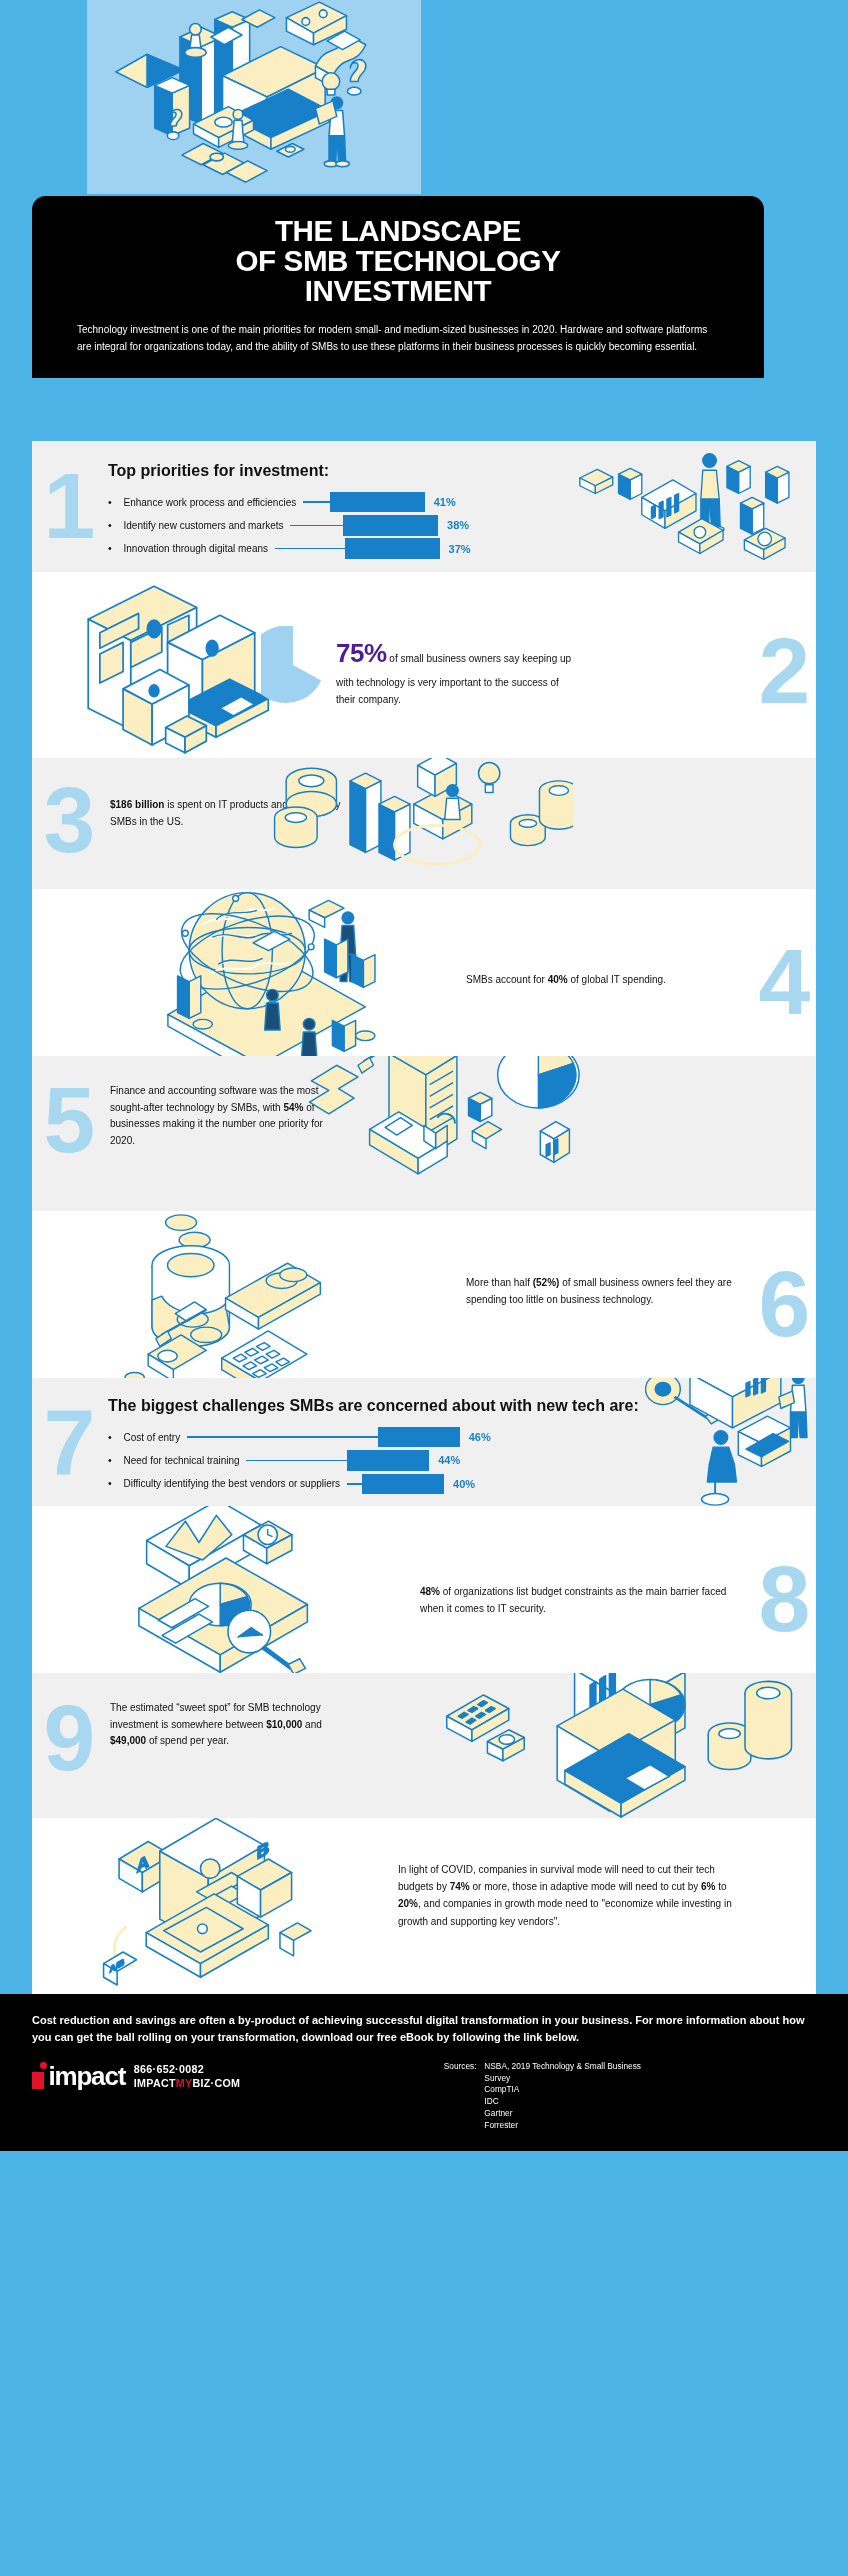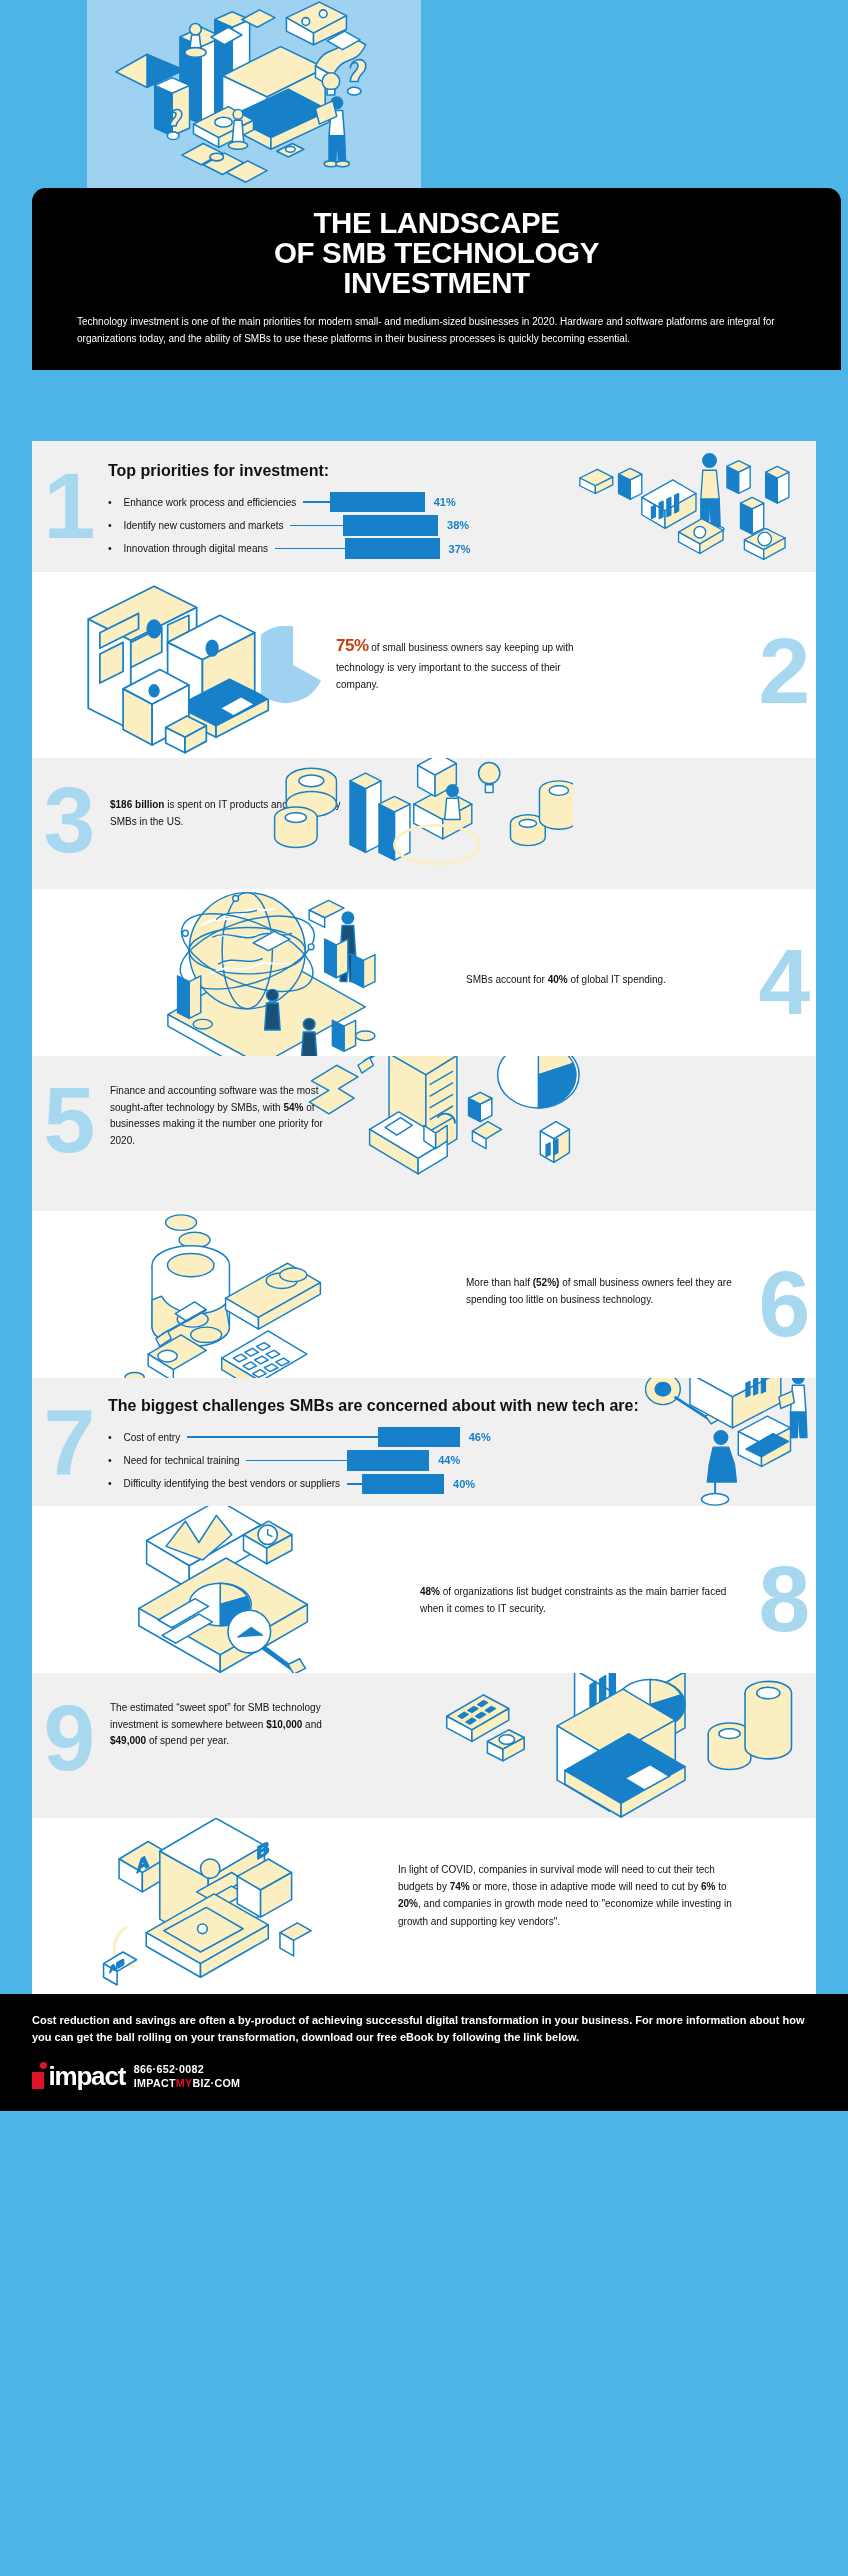--- a/index.html
+++ b/index.html
@@ -22,22 +22,22 @@
     position: absolute;
     left: 87px; top: 0;
     width: 334px; height: 194px;
     background: #9ed2f0;
   }
   .hero-art { position: absolute; left: 87px; top: 0; width: 334px; height: 194px; }
 
   
   .title-card {
     position: absolute;
-    left: 32px; top: 188px;
-    width: 809px;
+    left: 32px; top: 196px;
+    width: 732px;
     background: #000;
     border-radius: 13.6px 13.6px 0 0;
     padding: 21.3px 45px 23px 45px;
   }
   .title-h1 {
     color: #fff;
     font-family: "Liberation Sans", sans-serif;
     font-weight: bold;
     font-size: 29px;
     line-height: 1.03;
@@ -383,21 +383,21 @@
             <path d="M124 160 L146 148 L146 164 L124 176 Z" fill="#fbeec0"></path>
           </g>
         </svg>
       </div>
       <div class="art" style="left:229px;top:54px">
         <svg width="64" height="78" viewBox="0 0 66 80">
           <path d="M33 40 L33 0 A40 40 0 1 0 62 56 Z" fill="#9ed2f0"></path>
         </svg>
       </div>
       <div class="txtblock" style="left:304px;top:60px;width:242px">
-        <span style="font-size:17px;font-weight:bold;color:#c2410c;letter-spacing:-0.5px">75%</span><span> of small business owners say keeping up with technology is very important to the success of their company.</span>
+        <span style="font-size:26px;font-weight:bold;color:#4c1d95;letter-spacing:-0.5px">75%</span><span> of small business owners say keeping up with technology is very important to the success of their company.</span>
       </div>
     </div>
 
     <div class="band gray" style="height:131px">
       <div class="bignum left" style="top:15.5px">3</div>
       <div class="txtblock" style="left:78px;top:39px;width:233px">
         <b>$186 billion</b><span> is spent on IT products and services by SMBs in the US.</span>
       </div>
       <div class="art" style="left:240px;top:-9.7px">
         <svg width="301" height="145" viewBox="0 0 310 150">
@@ -806,17 +806,28 @@
         <div class="logo-mark">
           <span class="logo-i-bar"></span>
           <span class="logo-i-dot"></span>
           <span>impact</span>
         </div>
         <div class="logo-contact">
           <div>866·652·0082</div>
           <div><span>IMPACT</span><span class="my">MY</span><span>BIZ</span><span>·COM</span></div>
         </div>
       </div>
+      <div class="sources">
+        <div class="sources-label">Sources:</div>
+        <div class="sources-list">
+          <div>NSBA, 2019 Technology &amp; Small Business</div>
+          <div>Survey</div>
+          <div>CompTIA</div>
+          <div>IDC</div>
+          <div>Gartner</div>
+          <div>Forrester</div>
+        </div>
+      </div>
     </div>
   </div>
 
 </div>
 
 
 </body></html>

